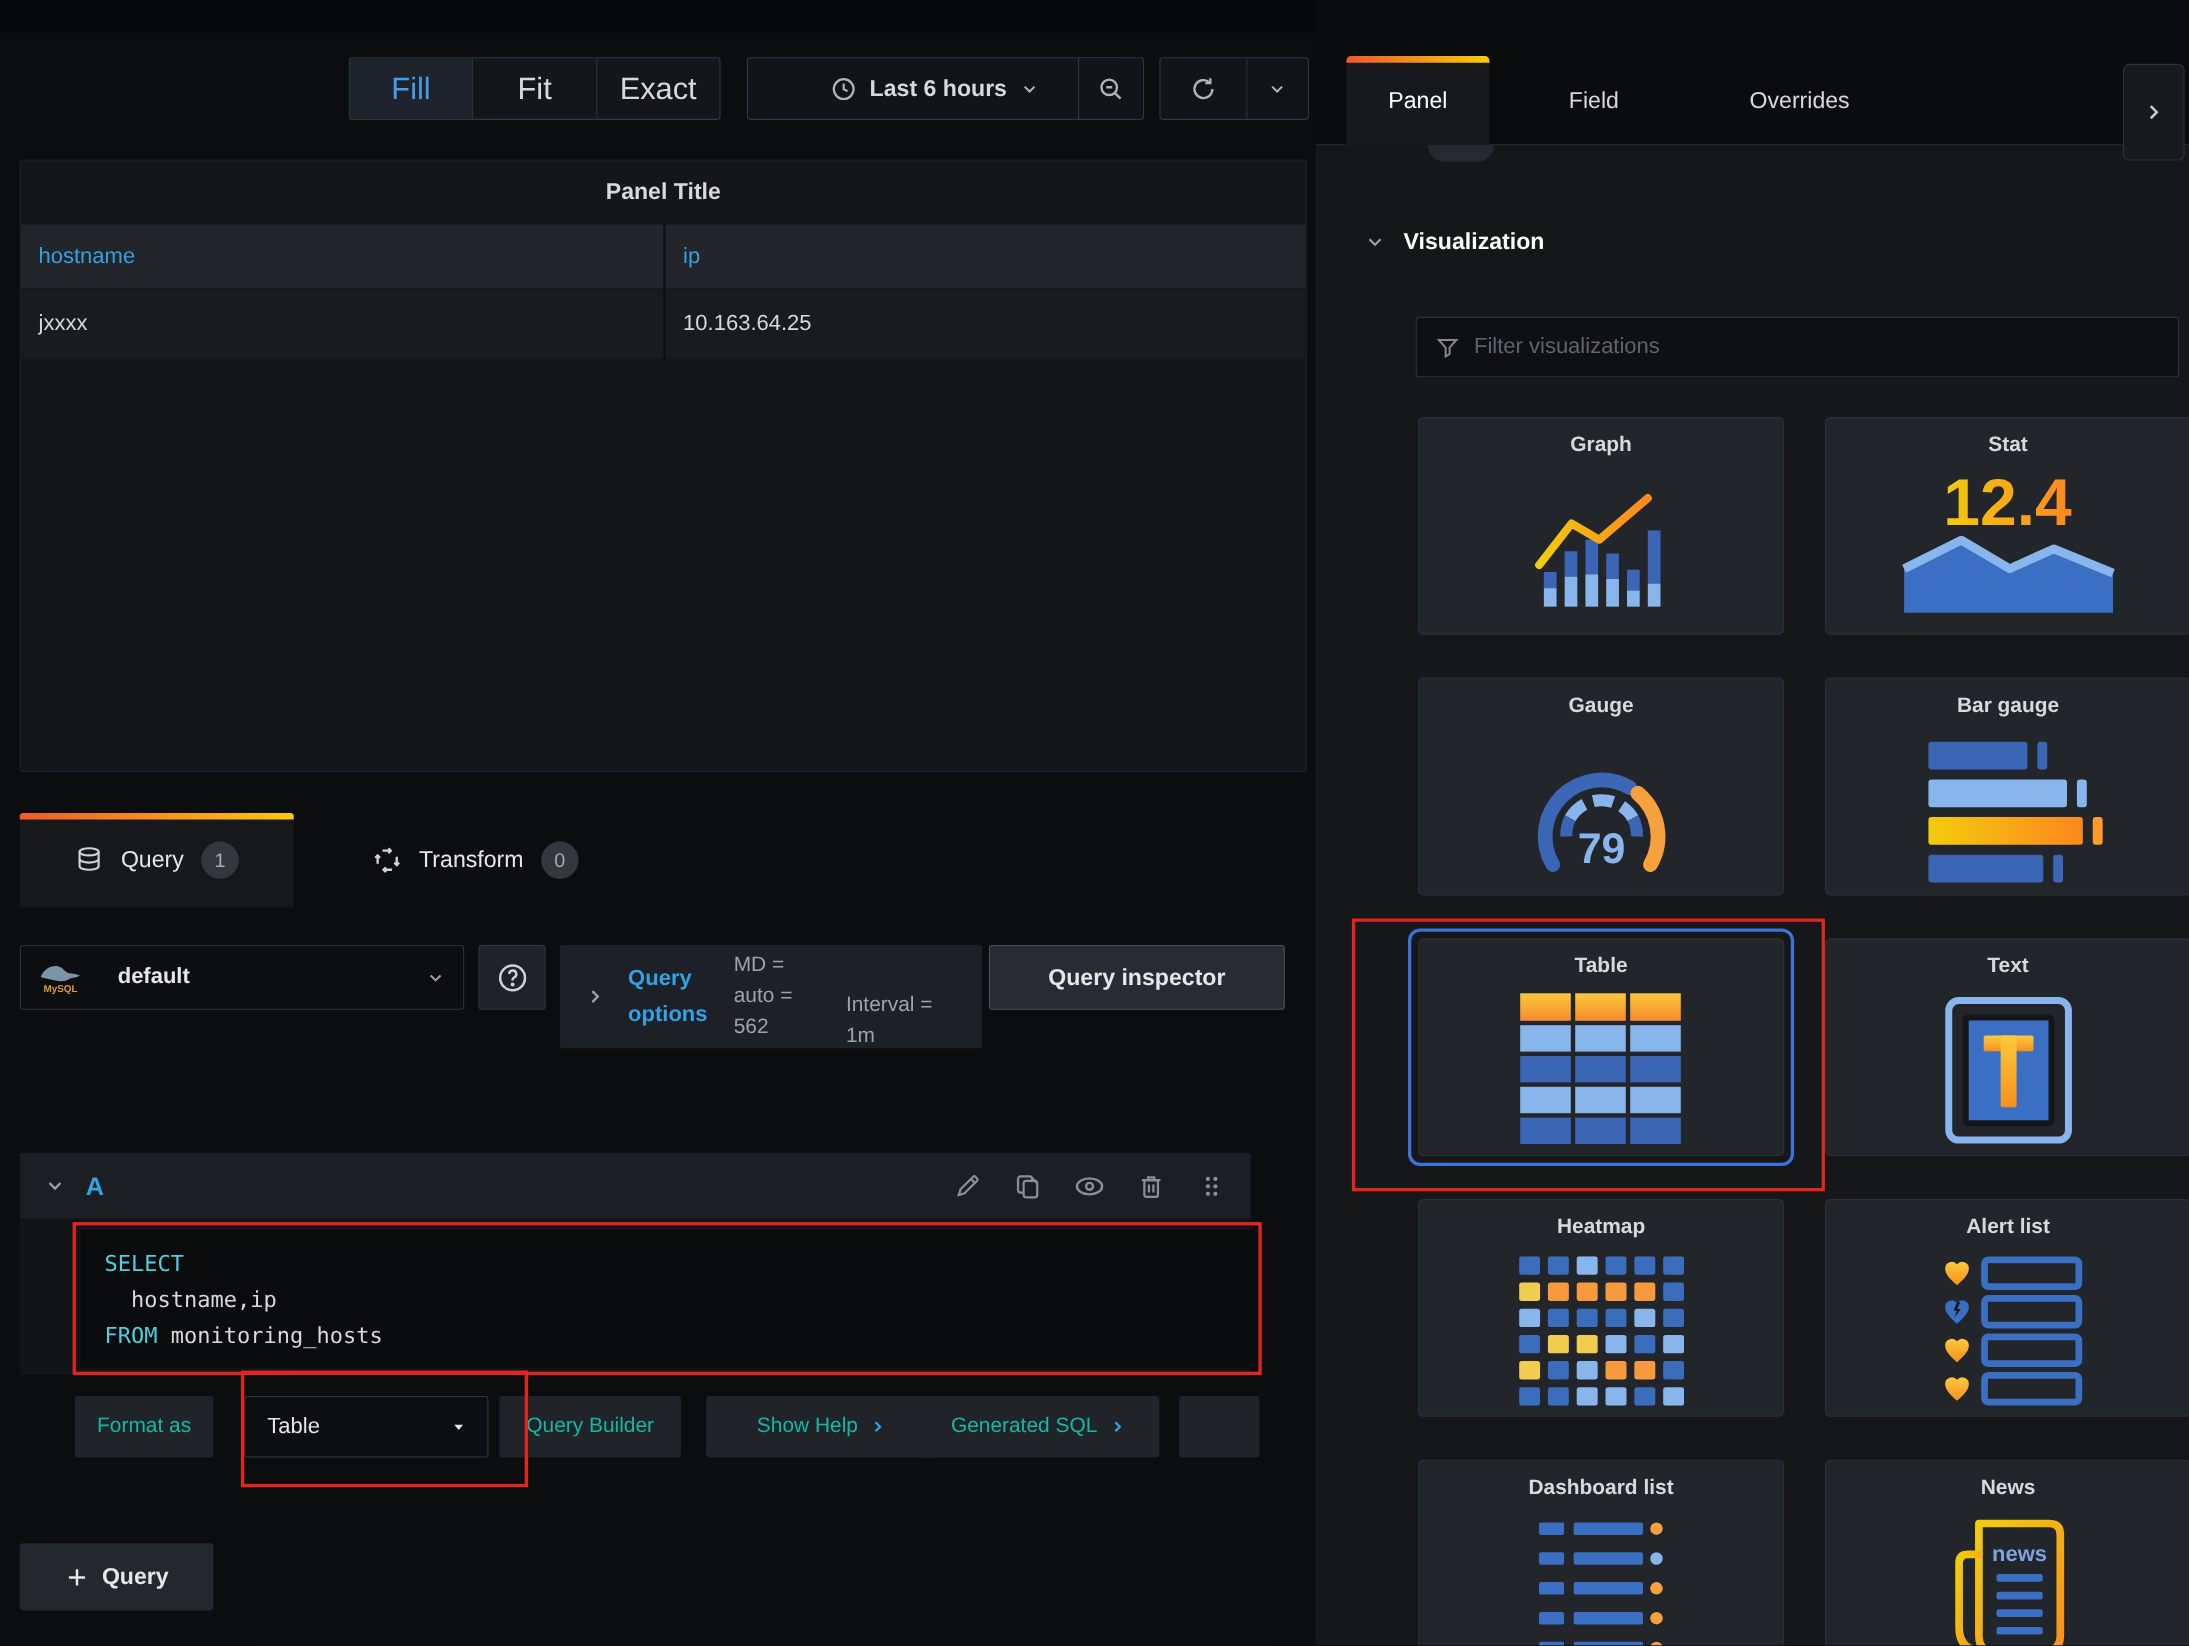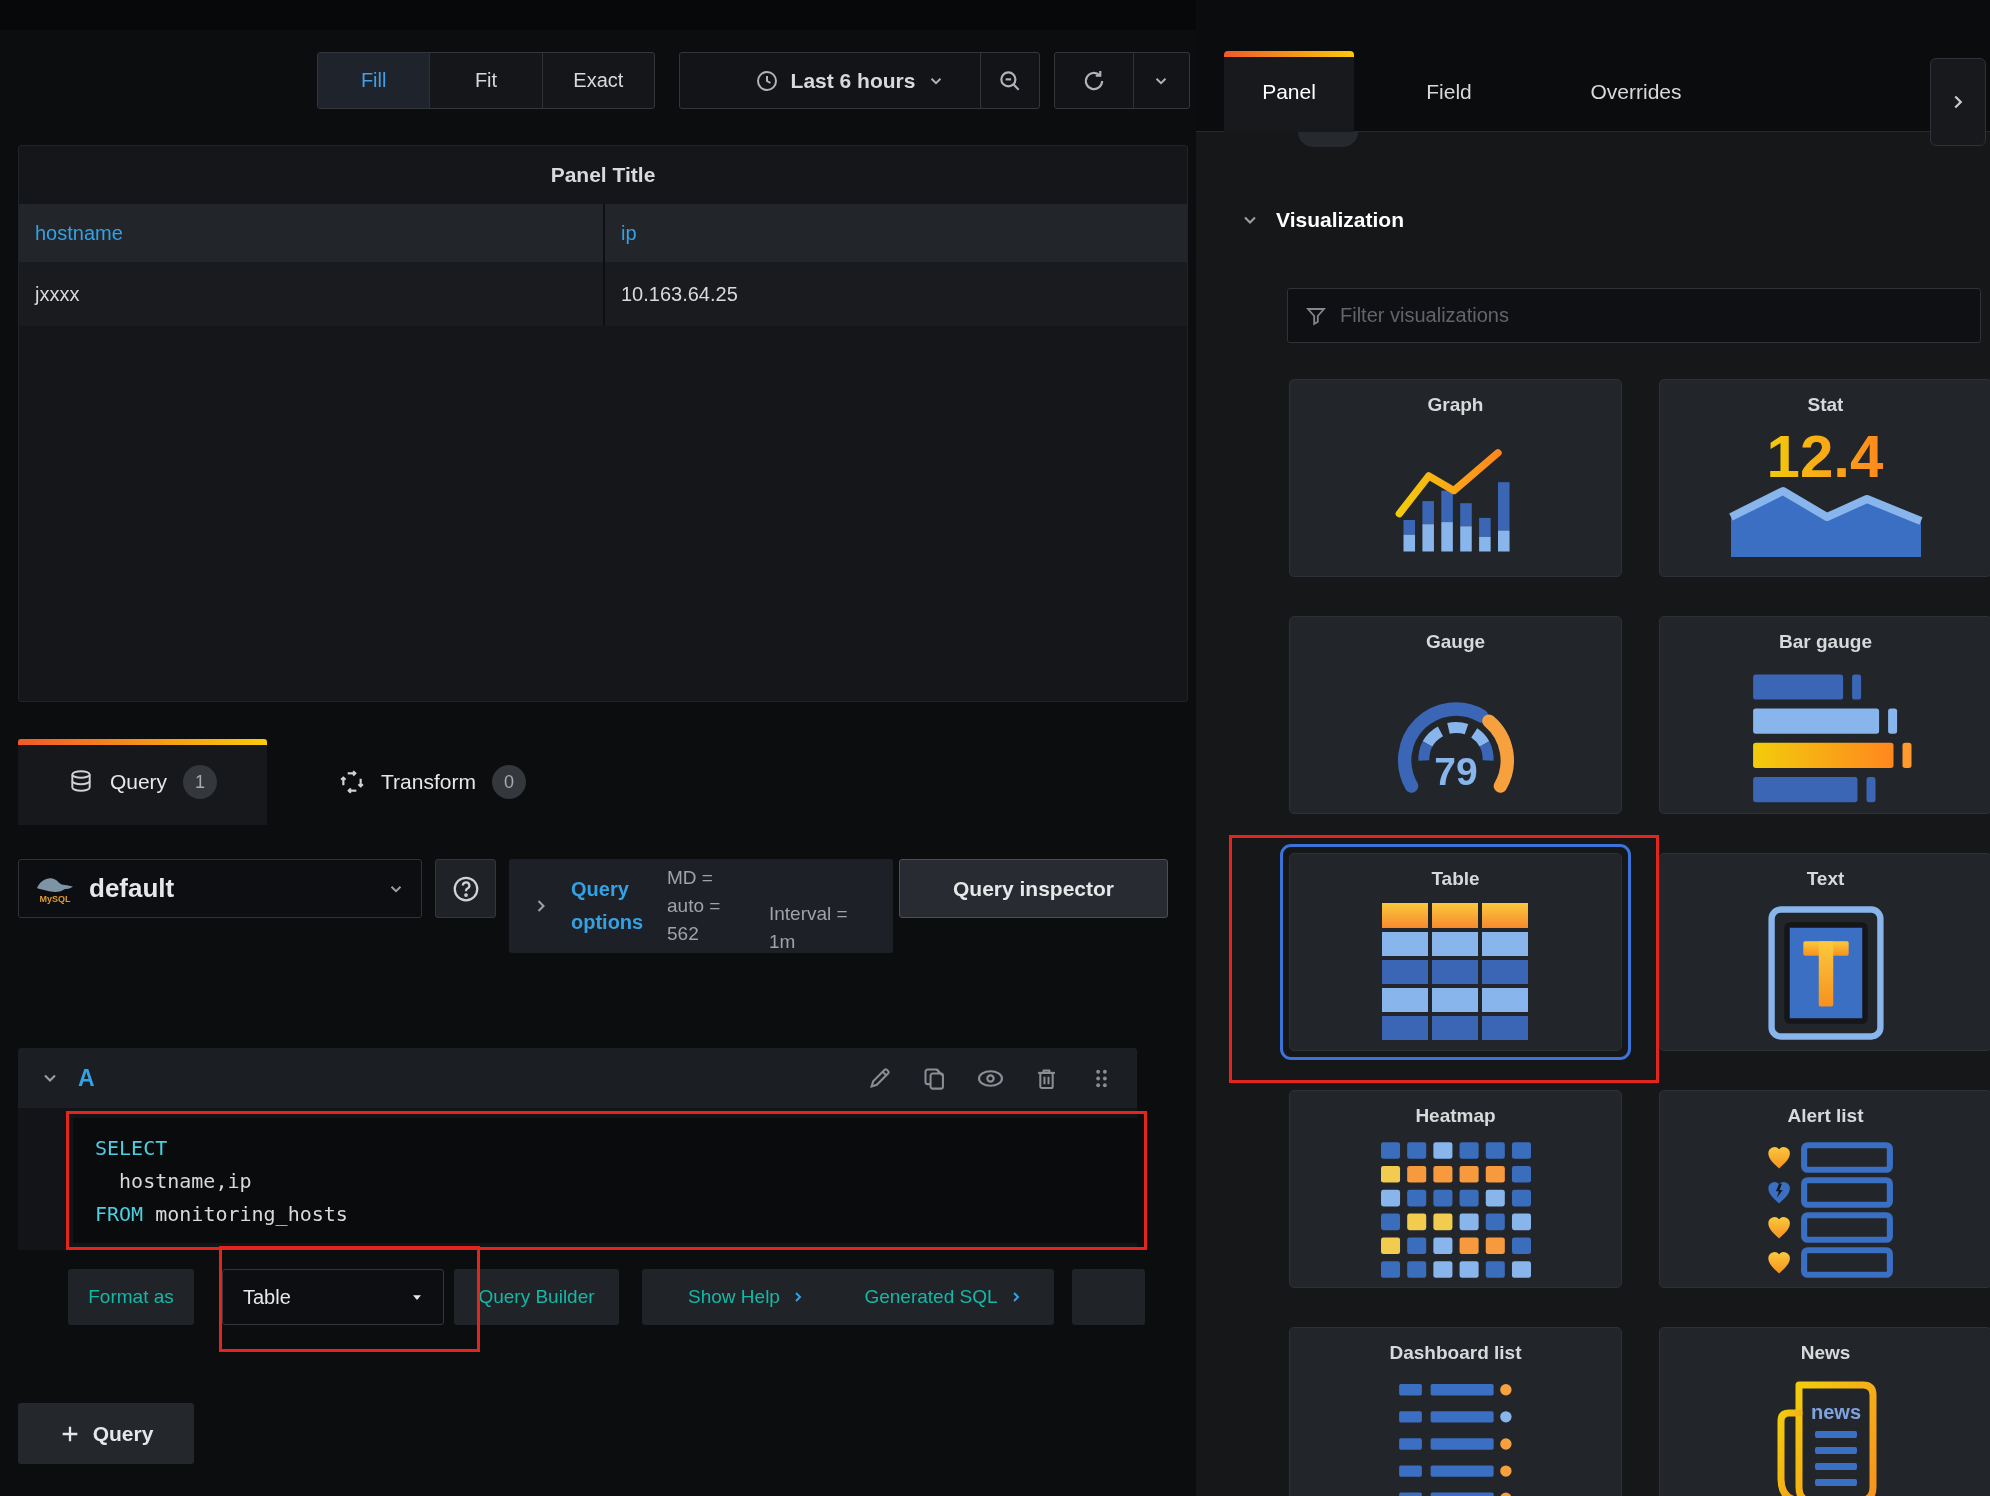--- a/index.html
+++ b/index.html
@@ -4,21 +4,21 @@
 <style>
   * { margin:0; padding:0; box-sizing:border-box; }
   html,body { background:#0b0c0e; width:1990px; height:1496px; overflow:hidden; }
   body { font-family:"Liberation Sans", sans-serif; color:#d8d9da; }
   #app { position:relative; width:1990px; height:1496px; background:#0c0d0f; overflow:hidden; }
   .abs { position:absolute; }
   .top-strip { left:0; top:0; width:1990px; height:30px; background:#070809; }
 
   
   .viewmode-group { left:317px; top:52px; width:338px; height:57px; display:flex; border:1px solid #33363b; border-radius:3px; background:#141619; overflow:hidden; }
-  .viewmode-btn { flex:1; display:flex; align-items:center; justify-content:center; font-size:20px; color:#d8d9da; border-right:1px solid #2e3136; cursor:pointer; }
+  .viewmode-btn { flex:1; display:flex; align-items:center; justify-content:center; font-size:28px; color:#d8d9da; border-right:1px solid #2e3136; cursor:pointer; }
   .viewmode-btn:last-child { border-right:none; }
   .viewmode-btn.active { background:#1f232b; color:#459ee7; }
   .tool-btn { display:flex; align-items:center; justify-content:center; border:1px solid #33363b; border-radius:3px; background:#121417; color:#b0b3b8; }
   .time-picker { left:679px; top:52px; width:342px; height:57px; display:flex; align-items:center; justify-content:center; gap:12px; border:1px solid #33363b; border-radius:3px; background:#121417; }
   .time-picker .label { font-size:21px; font-weight:bold; color:#d8d9da; }
   .zoomout-btn { left:980px; top:52px; width:60px; height:57px; }
   .refresh-group { left:1054px; top:52px; width:136px; height:57px; display:flex; border:1px solid #33363b; border-radius:3px; background:#121417; }
   .refresh-main { flex:1.4; display:flex; align-items:center; justify-content:center; border-right:1px solid #2e3136; }
   .refresh-caret { flex:1; display:flex; align-items:center; justify-content:center; }
 
@@ -35,21 +35,21 @@
   
   .editor-tabs { left:18px; top:739px; height:86px; display:flex; align-items:stretch; }
   .tab-query { position:relative; width:249px; background:#16181c; border-radius:3px 3px 0 0; display:flex; align-items:center; justify-content:center; gap:16px; cursor:pointer; }
   .tab-query::before { content:""; position:absolute; left:0; right:0; top:0; height:6px; border-radius:3px 3px 0 0; background:linear-gradient(90deg,#f05a28,#fbca0a); }
   .tab-transform { margin-left:62px; display:flex; align-items:center; gap:16px; padding:0 10px; cursor:pointer; }
   .tab-label { font-size:21px; color:#e6e7e8; }
   .badge { min-width:34px; height:34px; padding:0 8px; border-radius:17px; background:#34373c; color:#a8abaf; display:flex; align-items:center; justify-content:center; font-size:18px; }
 
   
   .ds-select { left:18px; top:859px; width:404px; height:59px; background:#0d0e11; border:1px solid #2f3237; border-radius:3px; display:flex; align-items:center; padding:0 16px; }
-  .ds-name { font-size:26px; font-weight:bold; color:#e6e7e8; margin-left:14px; flex:1; }
+  .ds-name { font-size:20px; font-weight:bold; color:#e6e7e8; margin-left:32px; flex:1; }
   .help-btn { left:435px; top:859px; width:61px; height:59px; }
   .q-options { left:509px; top:859px; width:384px; height:94px; background:#1d2026; border-radius:3px; display:flex; align-items:center; padding-left:22px; gap:20px; }
   .q-options .opt-label { width:76px; font-size:20px; font-weight:bold; color:#33a2e5; line-height:33px; max-height:66px; overflow:hidden; }
   .q-options .opt-sum { font-size:19px; color:#9fa2a7; line-height:28px; }
   .q-options .sum-md { width:82px; }
   .q-options .sum-int { width:88px;margin-top:44px; }
   .q-inspector { left:899px; top:859px; width:269px; height:59px; background:#282b31; border:1px solid #4c4f55; border-radius:3px; display:flex; align-items:center; justify-content:center; font-size:21px; font-weight:bold; color:#e6e7e8; cursor:pointer; }
 
   
   .q-card-header { left:18px; top:1048px; width:1119px; height:60px; background:#1b1e23; border-radius:3px 3px 0 0; display:flex; align-items:center; padding:0 22px; }

